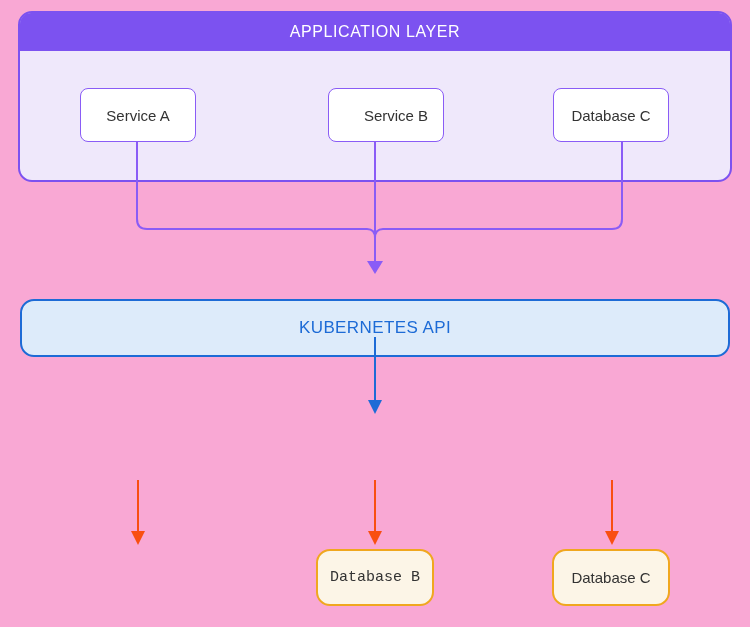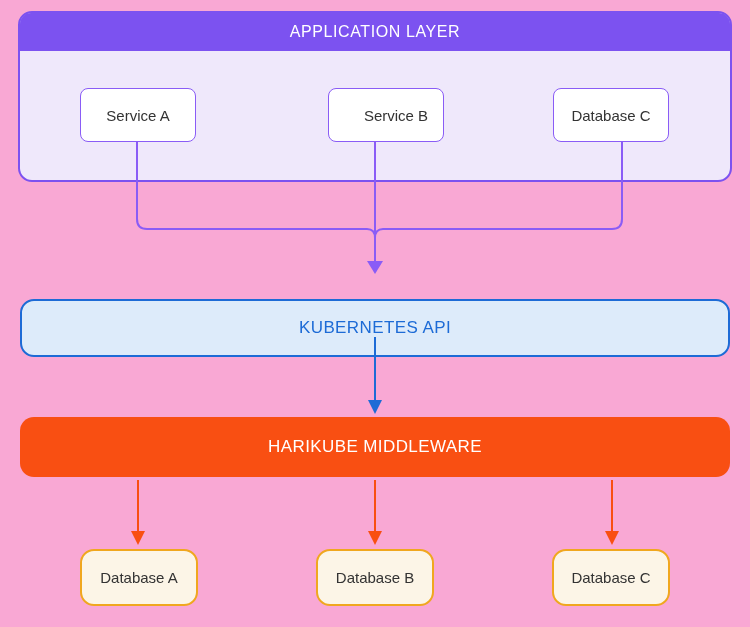--- a/index.html
+++ b/index.html
@@ -82,21 +82,21 @@
   .database {
     top: 549px;
     width: 118px; height: 57px;
     background: var(--cream);
     border: 2.5px solid var(--amber);
     border-radius: 14px;
     color: var(--text-dark);
     font-size: 15px;
   }
   .database-a { left: 80px; }
-  .database-b { left: 316px; }
+  .database-b { left: 316px; font-family: Liberation Mono, monospace; }
   .database-c { left: 552px; justify-content: center; }
 
   
   .edges {
     position: absolute;
     left: 0; top: 0;
     width: 750px; height: 627px;
     z-index: 3;
     pointer-events: none;
   }
@@ -125,27 +125,21 @@
     <span>Service B</span>
   </div>
   <div class="node service service-c">
     <span>Database C</span>
   </div>
 
   <div class="node kube">
     <span>KUBERNETES API</span>
   </div>
 
-  <div class="node middleware">
-    <span>HARIKUBE MIDDLEWARE</span>
-  </div>
 
-  <div class="node database database-a">
-    <span>Database A</span>
-  </div>
   <div class="node database database-b">
     <span>Database B</span>
   </div>
   <div class="node database database-c">
     <span>Database C</span>
   </div>
 
   <svg class="edges" viewBox="0 0 750 627" xmlns="http://www.w3.org/2000/svg">
 
     <g>

